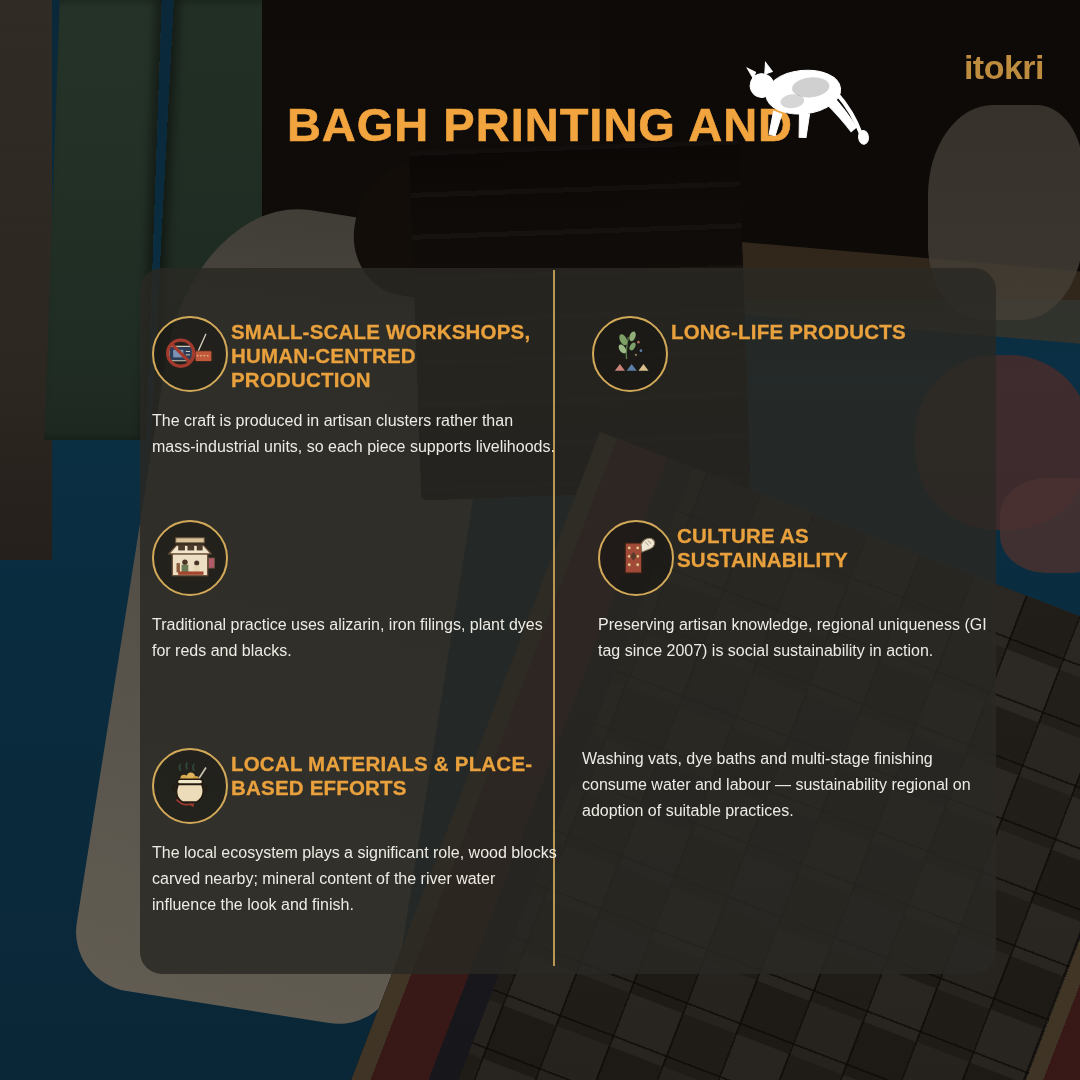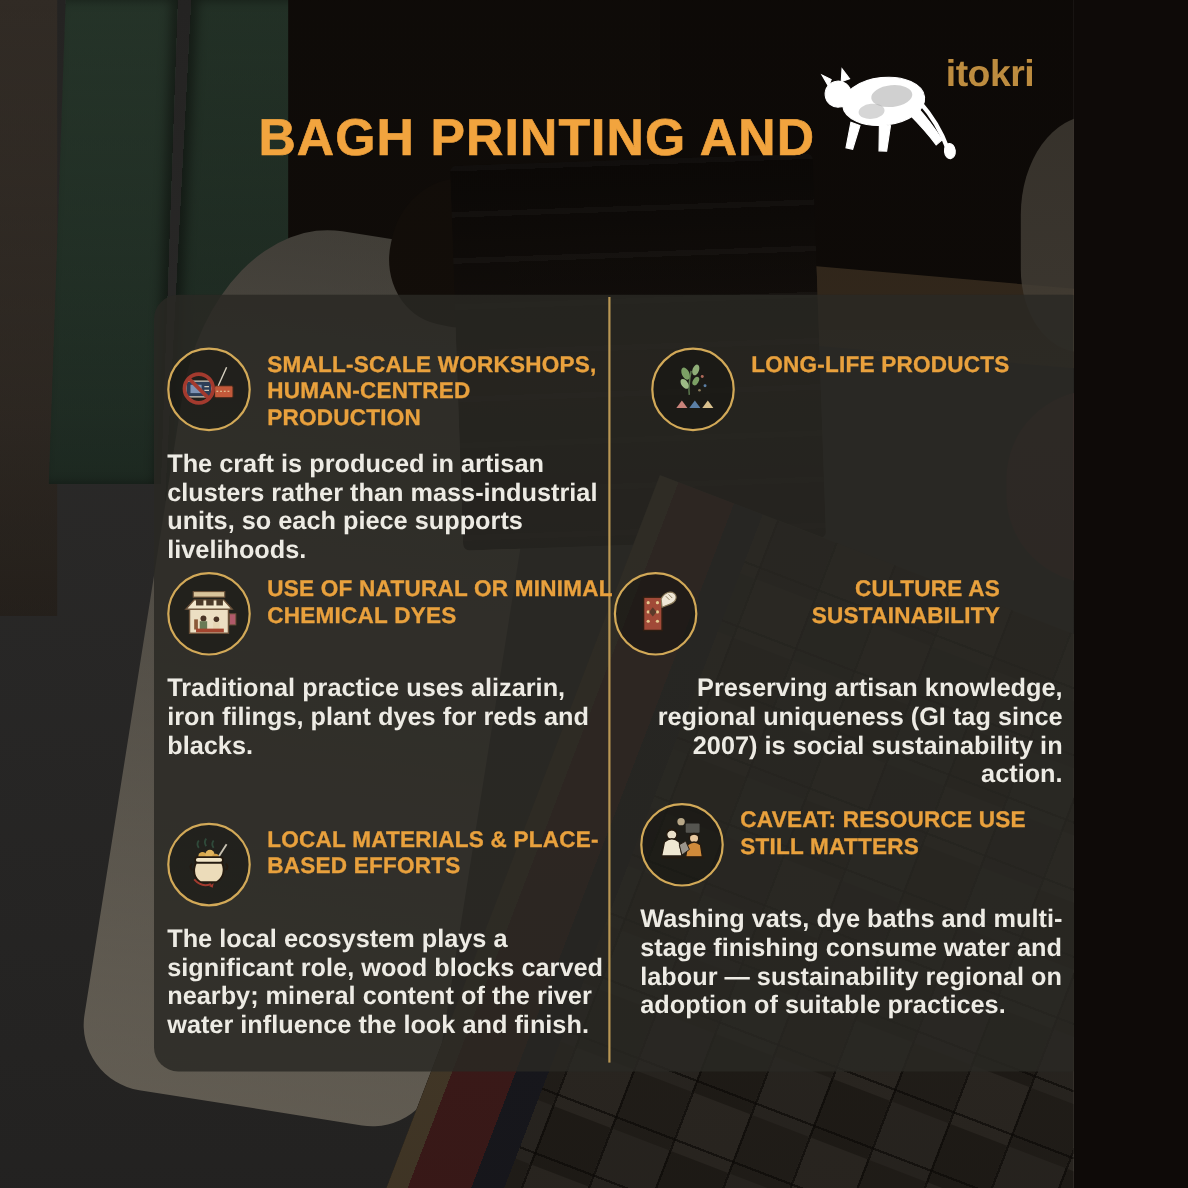--- a/index.html
+++ b/index.html
@@ -1,18 +1,18 @@
 <!DOCTYPE html>
 <html><head>
 <meta charset="utf-8">
 <style>
   html,body{margin:0;padding:0;background:#0e0a08;}
   .stage{
-    position:relative;width:976px;height:1080px;overflow:hidden;
-    background:#404040;font-family:"Liberation Sans",sans-serif;
+    position:relative;width:1080px;height:1080px;overflow:hidden;
+    background:#0c4a6e;font-family:"Liberation Sans",sans-serif;
     -webkit-font-smoothing:antialiased;
   }
   
   .bg{position:absolute;inset:0;z-index:1;}
   .bg *{position:absolute;}
   .bg-wallstrip{left:0;top:0;width:52px;height:560px;background:linear-gradient(180deg,#5a5046,#3a332c);}
   .bg-door-l{left:52px;top:0;width:102px;height:440px;background:linear-gradient(180deg,#41604c,#2b4034);transform:skewX(-2deg);box-shadow:inset -6px 0 10px rgba(0,0,0,.45);}
   .bg-door-r{left:162px;top:0;width:104px;height:455px;background:linear-gradient(180deg,#3c5a47,#273b30);transform:skewX(-3deg);box-shadow:inset 6px 0 10px rgba(0,0,0,.45);}
   .bg-wallright{left:262px;top:0;width:400px;height:310px;background:#15100c;}
   .bg-clutter{left:600px;top:0;width:480px;height:300px;background:#120d0a;}
@@ -44,29 +44,29 @@
   
   .logo{position:absolute;top:48px;right:36px;z-index:6;color:#bd8c3f;font-size:34px;font-weight:bold;letter-spacing:-.5px;}
   .title-block{position:absolute;left:0;right:0;top:96px;z-index:6;text-align:center;color:#f2a43e;font-weight:bold;font-size:47px;line-height:57px;letter-spacing:1px;-webkit-text-stroke:.6px #f2a43e;}
   .animal{position:absolute;left:742px;top:50px;width:138px;height:118px;z-index:7;transform:rotate(-6deg);}
 
   
   .panel{position:absolute;left:140px;top:268px;width:856px;height:706px;z-index:5;
     background:rgba(42,40,36,.84);border-radius:22px;}
   .divider{position:absolute;left:413px;top:2px;width:2px;height:696px;background:#c9a35a;opacity:.9;}
   .sec{position:absolute;width:410px;}
-  .sec .row{display:flex;gap:15px;align-items:flex-start;}
+  .sec .row{display:flex;gap:3px;align-items:flex-start;}
   .icon-circle{flex:none;width:76px;height:76px;border-radius:50%;border:2px solid #d2a958;background:rgba(10,8,6,.35);display:flex;align-items:center;justify-content:center;box-sizing:border-box;}
   .icon-circle svg{width:64px;height:64px;display:block;}
   .h{width:318px;padding-top:4px;color:#e9a13d;font-weight:bold;font-size:20.5px;line-height:24px;letter-spacing:.2px;-webkit-text-stroke:.3px #e9a13d;}
   .h.w-wide{width:352px;}
   .h.w-narrow{width:260px;}
-  .b{margin-top:16px;color:#edebe4;font-size:23px;line-height:26px;width:408px;font-weight:bold;}
+  .b{margin-top:16px;color:#edebe4;font-size:16px;line-height:26px;width:408px;}
   .pos-l1{left:12px;top:48px;}  .pos-l2{left:12px;top:252px;}  .pos-l3{left:12px;top:480px;}
-  .pos-r1{left:452px;top:48px;} .pos-r2{left:418px;top:252px;text-align:right;} .pos-r3{left:442px;top:462px;}
+  .pos-r1{left:452px;top:48px;} .pos-r2{left:458px;top:252px;} .pos-r3{left:442px;top:462px;}
 </style>
 </head>
 <body>
 
 <div class="stage">
 
   <div class="bg">
     <div class="bg-wallstrip"></div>
     <div class="bg-door-l"></div>
     <div class="bg-door-r"></div>
@@ -143,21 +143,20 @@
             <rect x="46" y="22" width="7" height="7" fill="#4a3a2a"></rect>
             <circle cx="32" cy="43" r="3.2" fill="#4a3426"></circle>
             <rect x="28" y="46" width="8" height="9" fill="#6a7a56"></rect>
             <circle cx="46" cy="44" r="3" fill="#4a3426"></circle>
             <rect x="42.5" y="47" width="7" height="8" fill="#e6d6b4"></rect>
             <rect x="22" y="44" width="4" height="11" fill="#8a5a3a"></rect>
             <rect x="24" y="54" width="30" height="4" fill="#a3452f"></rect>
             <rect x="60" y="38" width="7" height="12" fill="#b05a6a" stroke="#6b5139" stroke-width="1"></rect>
           </svg>
         </div>
-        <div class="h w-wide">USE OF NATURAL OR MINIMAL CHEMICAL DYES</div>
       </div>
       <div class="b">Traditional practice uses alizarin, iron filings, plant dyes for reds and blacks.</div>
     </div>
 
     <div class="sec pos-l3">
       <div class="row">
         <div class="icon-circle">
           <svg viewBox="0 0 76 76">
             <path d="M27 12 q-3 4 0 8" stroke="#2f4a3a" stroke-width="2" fill="none"></path>
             <path d="M35 10 q-3 4 0 8" stroke="#2f4a3a" stroke-width="2" fill="none"></path>
@@ -217,34 +216,17 @@
             <line x1="49" y1="19" x2="53" y2="23" stroke="#8a7a5a" stroke-width="1"></line>
             <line x1="52" y1="17" x2="56" y2="21" stroke="#8a7a5a" stroke-width="1"></line>
           </svg>
         </div>
         <div class="h w-narrow">CULTURE AS SUSTAINABILITY</div>
       </div>
       <div class="b">Preserving artisan knowledge, regional uniqueness (GI tag since 2007) is social sustainability in action.</div>
     </div>
 
     <div class="sec pos-r3">
-      <div class="row">
-        <div class="icon-circle">
-          <svg viewBox="0 0 76 76">
-            <rect x="42" y="15" width="15" height="10" rx="1" fill="#555550"></rect>
-            <circle cx="37" cy="13" r="4" fill="#b8a888"></circle>
-            <circle cx="27" cy="27" r="5.5" fill="#e9dfc9" stroke="#241a10" stroke-width="1.4"></circle>
-            <path d="M22 24 q5 -5 10 0" stroke="#241a10" stroke-width="2" fill="none"></path>
-            <path d="M19 35 q8 -7 16 0 l3 15 h-22 z" fill="#efe7d2" stroke="#241a10" stroke-width="1.4"></path>
-            <circle cx="51" cy="31" r="5" fill="#e9c9a0" stroke="#241a10" stroke-width="1.4"></circle>
-            <path d="M46 28 q5 -4 10 0" stroke="#241a10" stroke-width="2" fill="none"></path>
-            <path d="M44 38 q7 -6 14 0 l2 13 h-18 z" fill="#d08a3a" stroke="#241a10" stroke-width="1.4"></path>
-            <path d="M35 38 l7 -4 4 9 -8 6 z" fill="#9a958c" stroke="#241a10" stroke-width="1"></path>
-            <line x1="16" y1="52" x2="62" y2="52" stroke="#241a10" stroke-width="1.4"></line>
-          </svg>
-        </div>
-        <div class="h">CAVEAT: RESOURCE USE STILL MATTERS</div>
-      </div>
       <div class="b">Washing vats, dye baths and multi-stage finishing consume water and labour — sustainability regional on adoption of suitable practices.</div>
     </div>
 
   </div>
 </div>
 
 </body></html>

